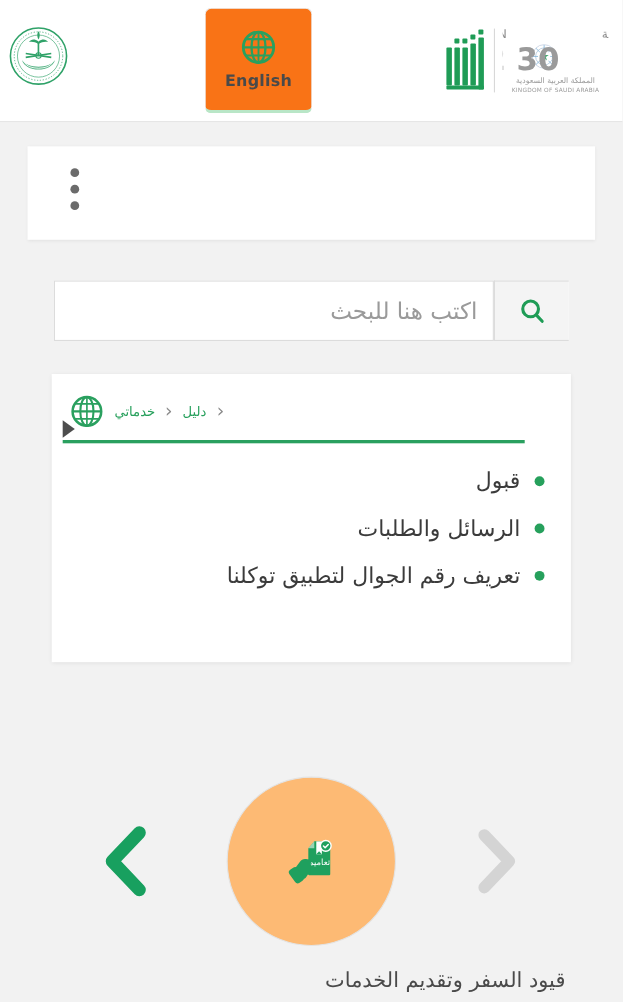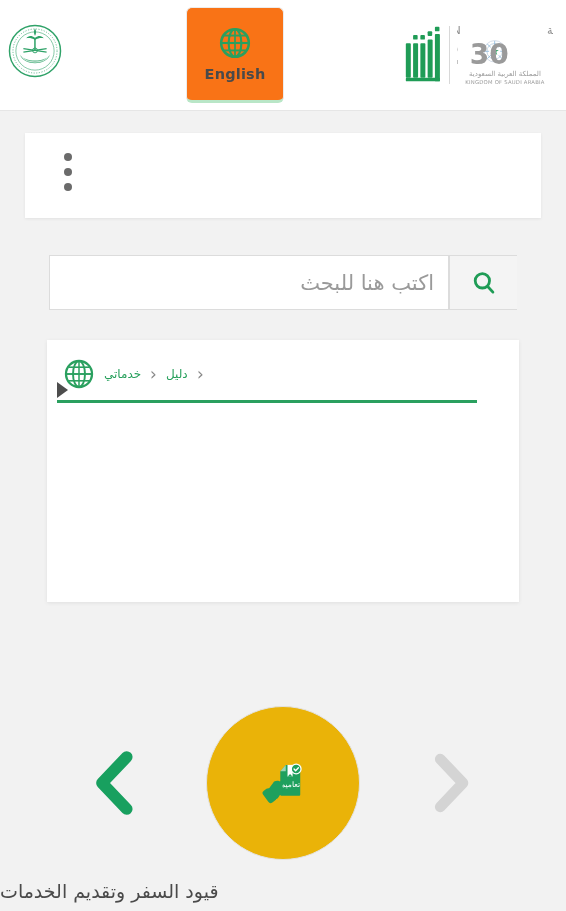--- a/index.html
+++ b/index.html
@@ -280,37 +280,37 @@
     display: flex;
     align-items: center;
     justify-content: center;
     cursor: pointer;
     flex: 0 0 auto;
   }
   .circle-card {
     width: 152px;
     height: 152px;
     border-radius: 50%;
-    background: #eab308;
+    background: #fdba74;
     border: 1px solid #e3e3e3;
     display: flex;
     align-items: center;
     justify-content: center;
     flex: 0 0 auto;
     margin: 0 56px;
     cursor: pointer;
   }
   .circle-card svg { width: 58px; height: 58px; display:block; }
 
   .carousel-caption {
     position: absolute;
     top: 880px;
     left: 0;
     width: 514px;
-    text-align: left;
+    text-align: right;
     font-size: 19px;
     color: #4a4a4a;
     direction: rtl;
   }
 </style>
 </head>
 <body>
 
 <div class="header">
 
@@ -427,20 +427,34 @@
           <line x1="16" y1="3" x2="16" y2="29" stroke="#2aa05f" stroke-width="1.5"></line>
         </svg>
       </span>
       <span class="bc-link">خدماتي</span>
       <span class="bc-sep">›</span>
       <span class="bc-link">دليل</span>
       <span class="bc-sep">›</span>
     </div>
   </div>
 
+  <ul class="link-list">
+    <li>
+      <span class="bullet"></span>
+      <span class="link-text">قبول</span>
+    </li>
+    <li>
+      <span class="bullet"></span>
+      <span class="link-text">الرسائل والطلبات</span>
+    </li>
+    <li>
+      <span class="bullet"></span>
+      <span class="link-text">تعريف رقم الجوال لتطبيق توكلنا</span>
+    </li>
+  </ul>
 </div>
 
 <div class="carousel">
 
   <div class="chev">
     <svg viewBox="0 0 40 52" width="48" height="62">
       <polyline points="11,6 30,26 11,46" fill="none" stroke="#d4d4d4" stroke-width="9" stroke-linecap="round" stroke-linejoin="round"></polyline>
     </svg>
   </div>
 

